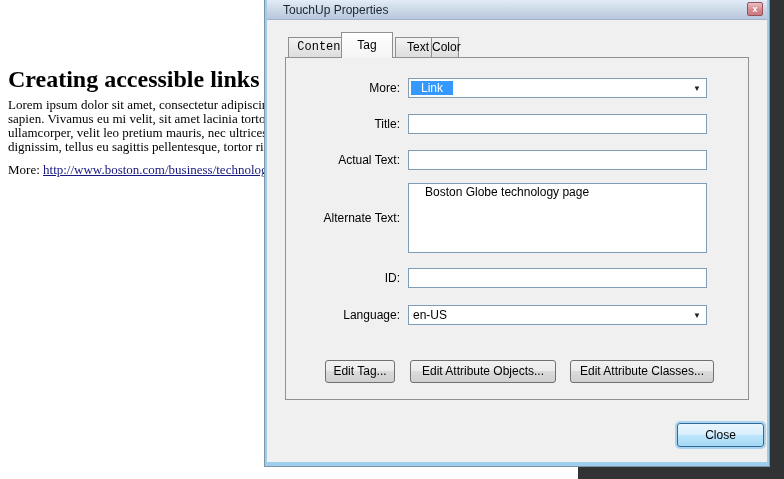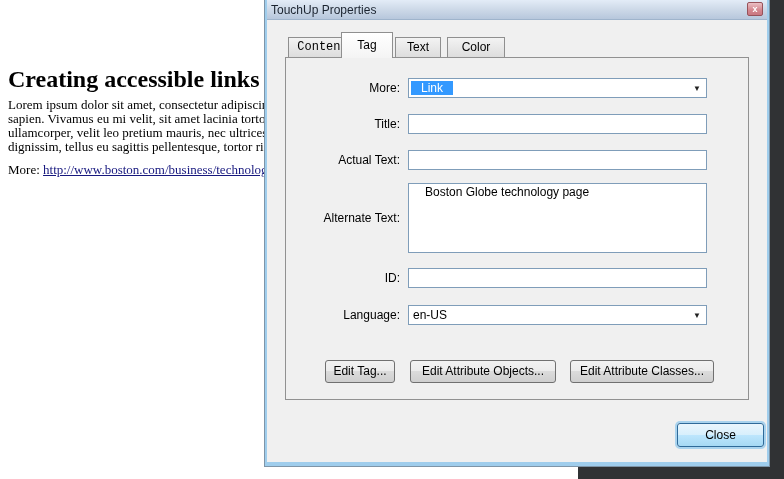--- a/index.html
+++ b/index.html
@@ -16,38 +16,38 @@
               font-size:13px; color:#000; white-space:nowrap; }
   .doc-more a { color:#16177e; text-decoration:underline; }
 
   
   .dialog { position:absolute; left:264px; top:0; width:506px; height:467px;
             background:#9fcdec; border:1px solid #7e95a8; border-top:none;
             padding:0 2px 2px 2px; z-index:5; }
   .titlebar { position:relative; height:20px;
               background:linear-gradient(180deg,#e3ecf7 0%,#cdd9e8 50%,#b7c7dc 100%);
               border-bottom:1px solid #9fb4cc; }
-  .titlebar-text { position:absolute; left:4px; top:3px; font-size:12px; color:#1b2430; }
+  .titlebar-text { position:absolute; left:16px; top:3px; font-size:12px; color:#1b2430; }
   .win-close { position:absolute; right:4px; top:2px; width:16px; height:14px;
                background:linear-gradient(180deg,#eabfc4 0%,#d4868e 60%,#c97781 100%);
                border:1px solid #97525a; border-radius:2px; color:#fff;
                font-size:9px; font-weight:bold; line-height:12px; text-align:center; cursor:default; }
 
   .dialog-body { position:relative; height:442px; background:#f0f0f0; }
 
   
   .tab { position:absolute; top:17px; height:21px; border:1px solid #8f8f8f;
          background:linear-gradient(180deg,#f3f3f3,#dddddd);
          font-size:12px; color:#000; text-align:center; line-height:19px; z-index:1; }
   .tab.active { top:12px; height:26px; background:linear-gradient(180deg,#ffffff,#f4f4f4);
                 border-bottom:none; z-index:3; line-height:24px; }
   .tab-content { left:21px; width:69px;font-family:Liberation Mono, monospace; }
   .tab-tag     { left:74px; width:52px; }
   .tab-text    { left:128px; width:46px; }
-  .tab-color   { left:180px; width:58px; }
+  .tab-color   { left:164px; width:28px; }
 
   
   .panel { position:absolute; left:18px; top:37px; width:464px; height:343px;
            border:1px solid #919191; background:#f0f0f0; z-index:2; }
 
   
   .flabel { position:absolute; left:28px; width:105px; font-size:12px; color:#000;
             text-align:right; z-index:4; }
   .fl-row { height:20px; line-height:20px; }
   .fl-type { top:58px; } .fl-title { top:94px; } .fl-actual { top:130px; }

